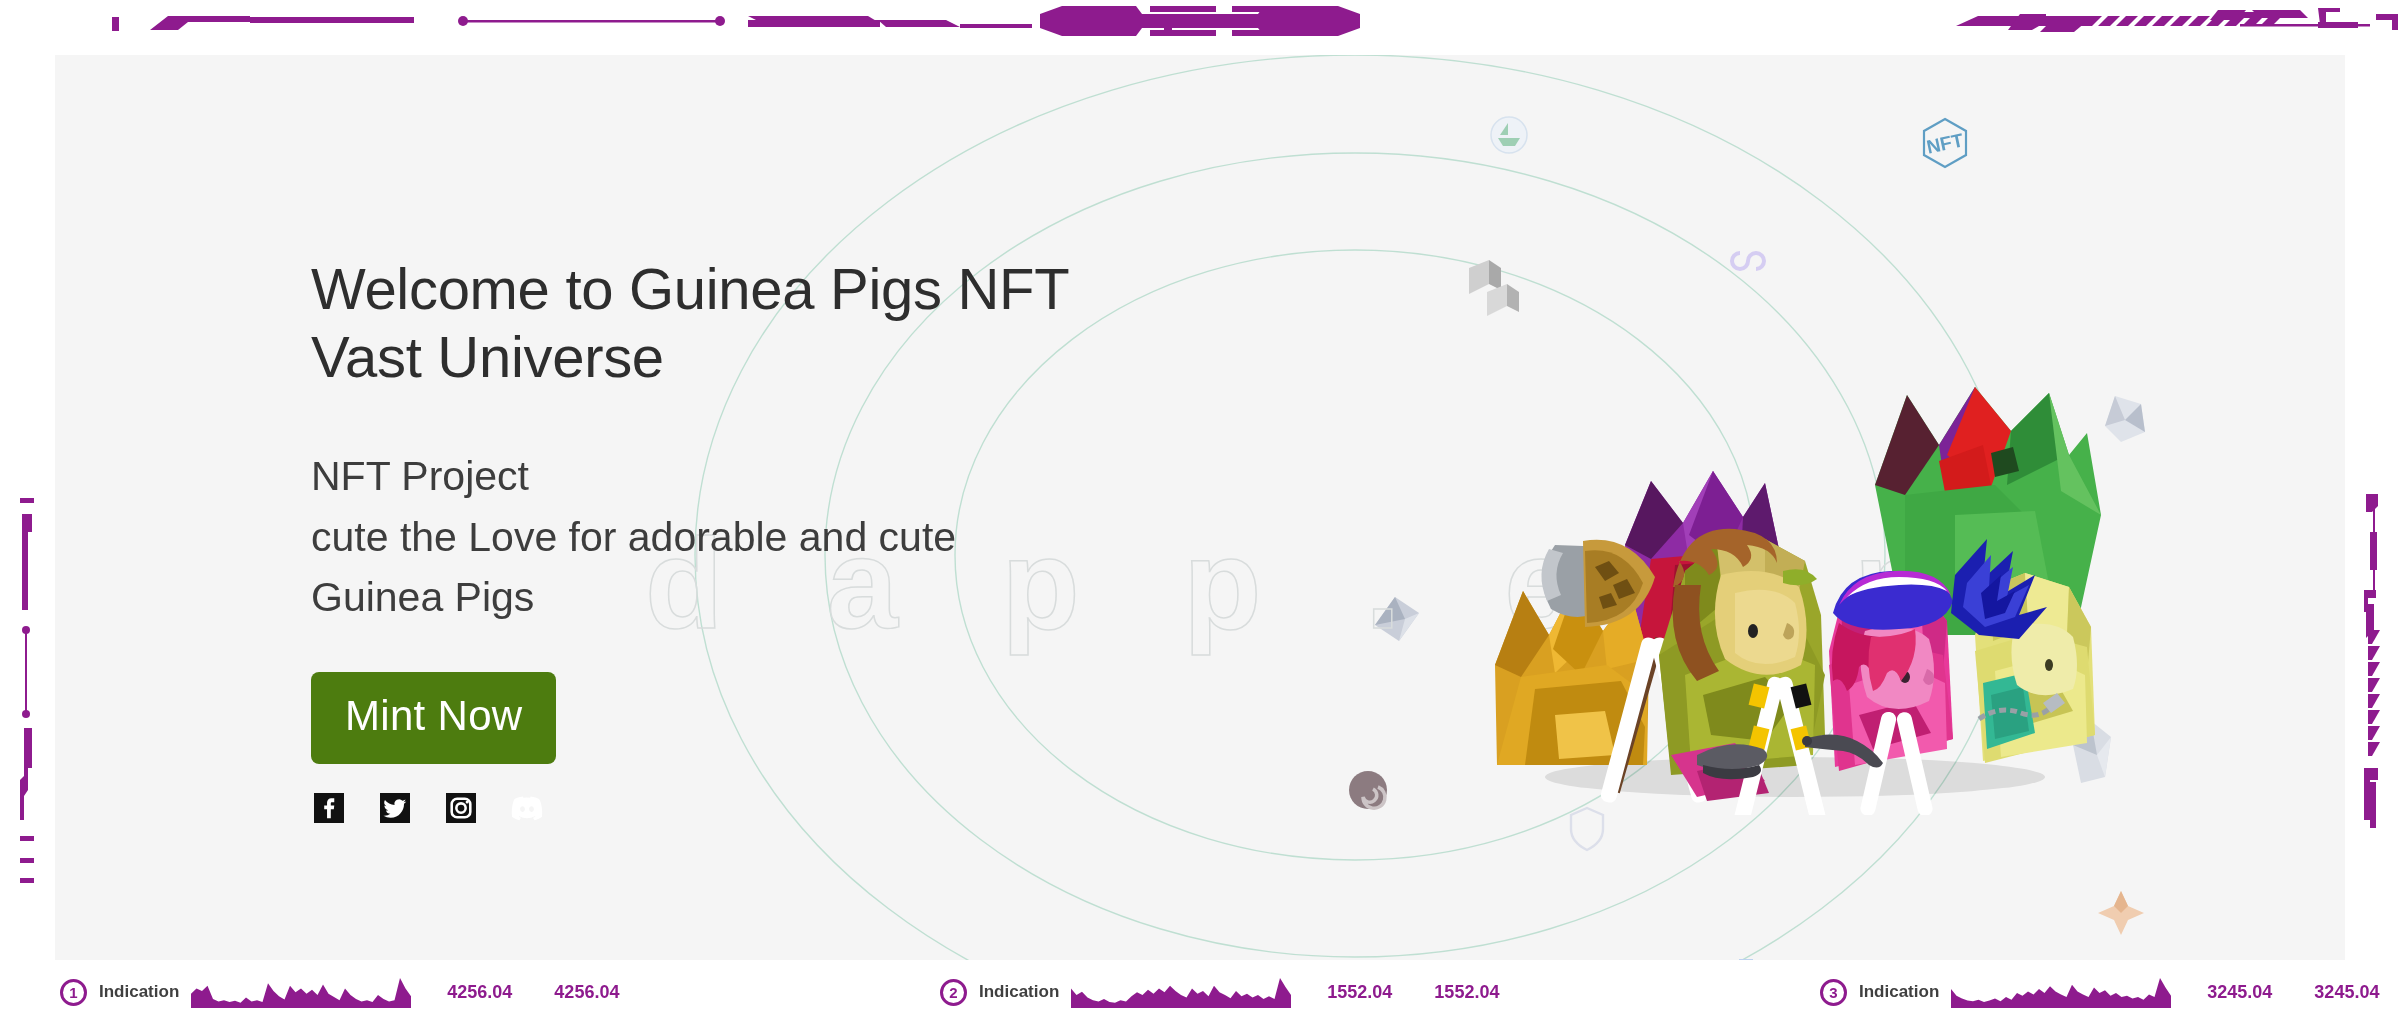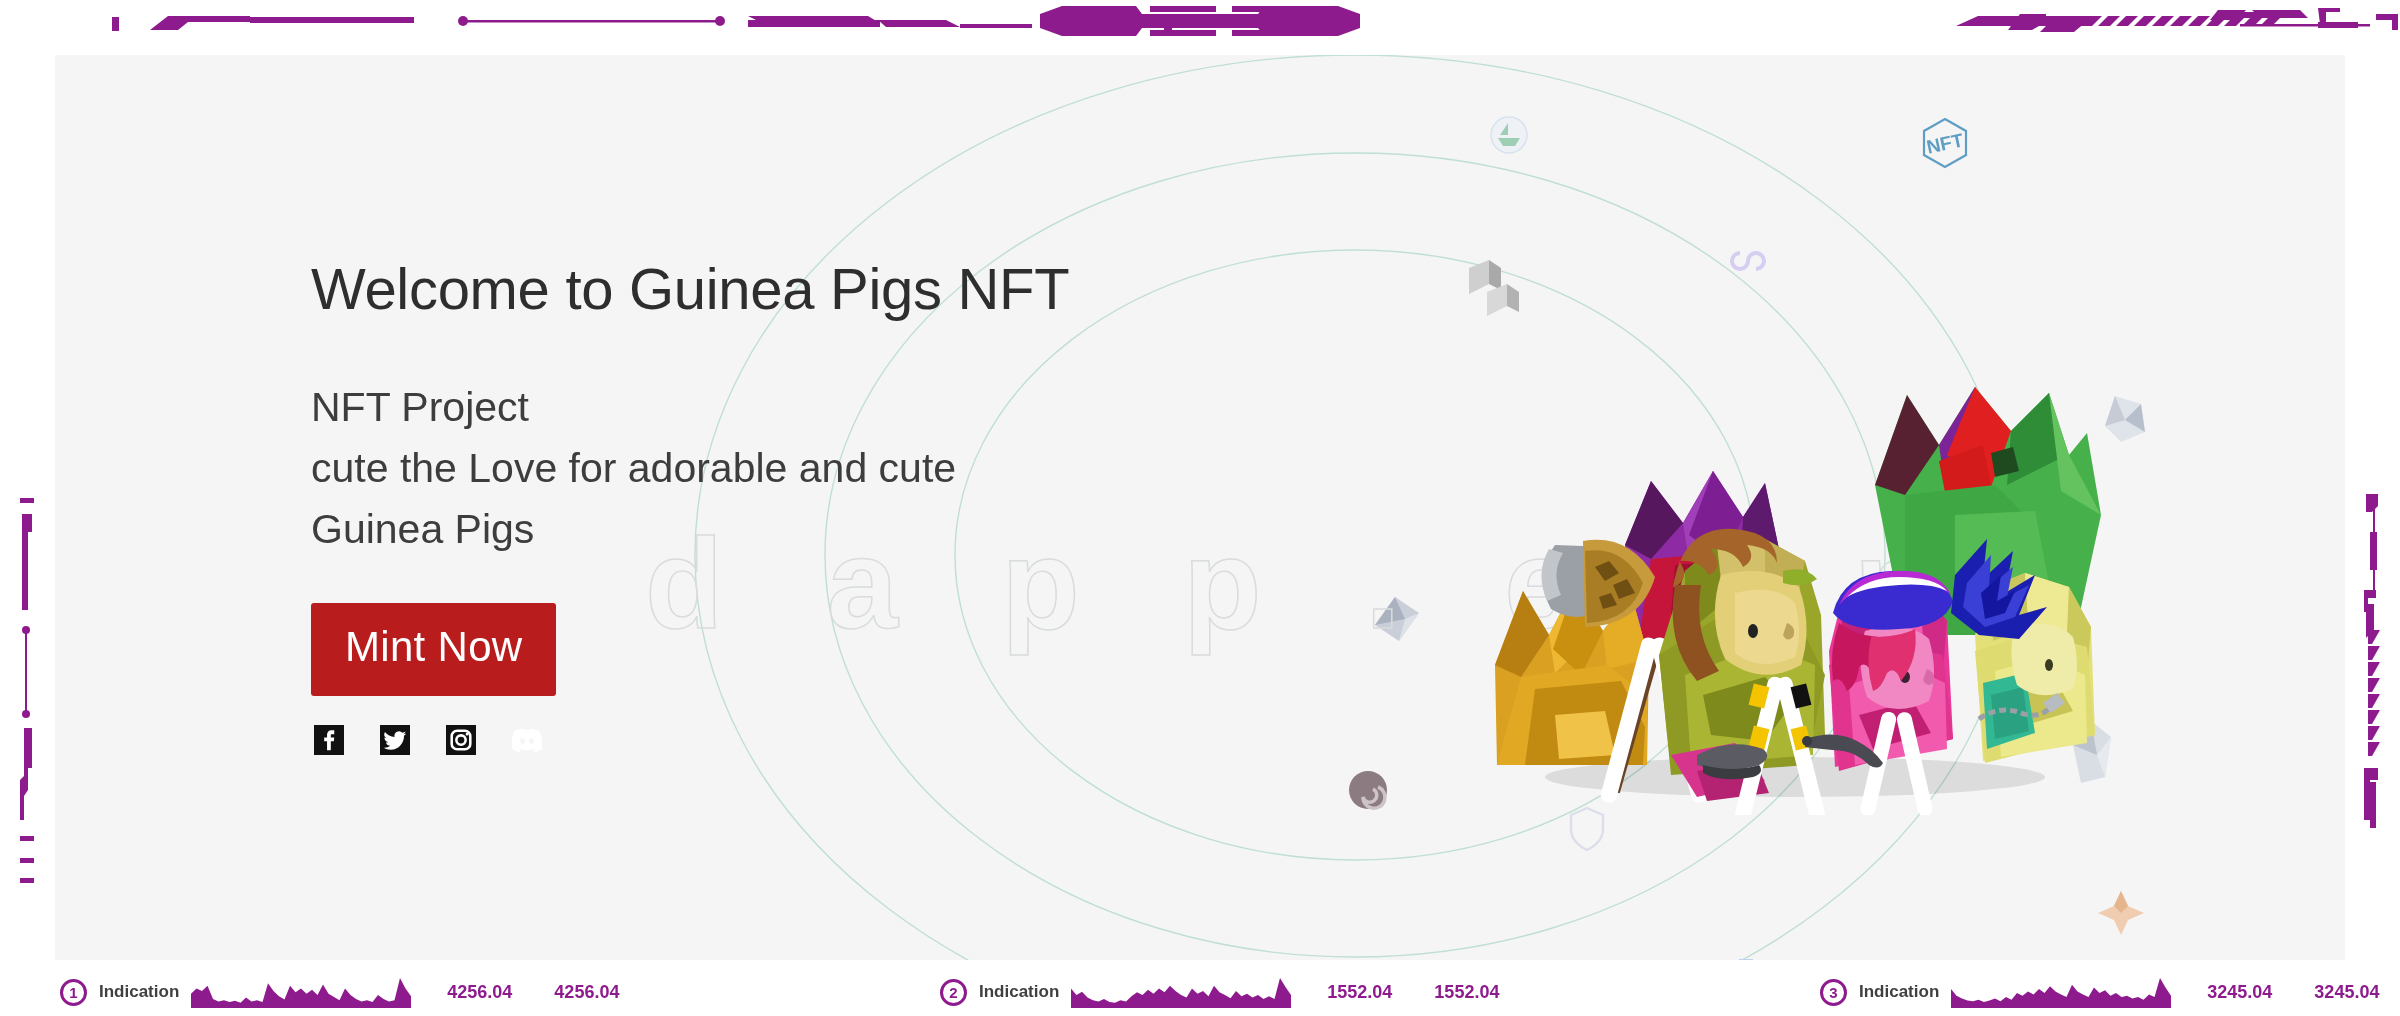--- a/index.html
+++ b/index.html
@@ -95,24 +95,24 @@
     font-size: 41px;
     line-height: 1.48;
     font-weight: 400;
     color: #3d3d3d;
     margin: 0 0 44px 0;
   }
   .hero-sub .l2 { display: block; }
 
   .mint-btn {
     display: inline-block;
-    background: #b91c1c;
+    background: #4d7c0f;
     color: #ffffff;
     border: none;
-    border-radius: 3px;
+    border-radius: 8px;
     font-size: 42px;
     font-weight: 400;
     font-family: "Liberation Sans", sans-serif;
     padding: 22px 34px 26px 34px;
     cursor: pointer;
     line-height: 1.05;
     letter-spacing: 0.3px;
   }
 
   .socials {
@@ -356,20 +356,21 @@
     <path d="M26 6 L46 22 L40 62 L16 68 L8 30 Z" fill="#d9dde4"></path>
     <path d="M26 6 L32 40 L8 30 Z" fill="#bcc3cd"></path>
     <path d="M46 22 L40 62 L32 40 Z" fill="#e6e9ee"></path>
   </svg>
 
   <div class="watermark">d a p p . e x p</div>
 
   <div class="hero-copy">
     <h1 class="hero-title">
       <span>Welcome to Guinea Pigs NFT</span><br>
+      <span>Vast Universe</span>
     </h1>
 
     <p class="hero-sub">
       <span>NFT Project</span>
       <span class="l2">cute the Love for adorable and cute Guinea Pigs</span>
     </p>
 
     <button class="mint-btn">Mint Now</button>
 
     <div class="socials">

